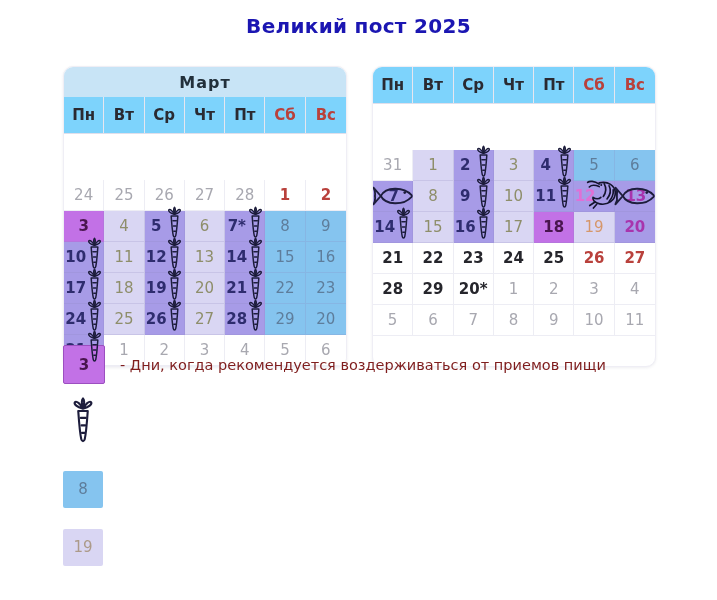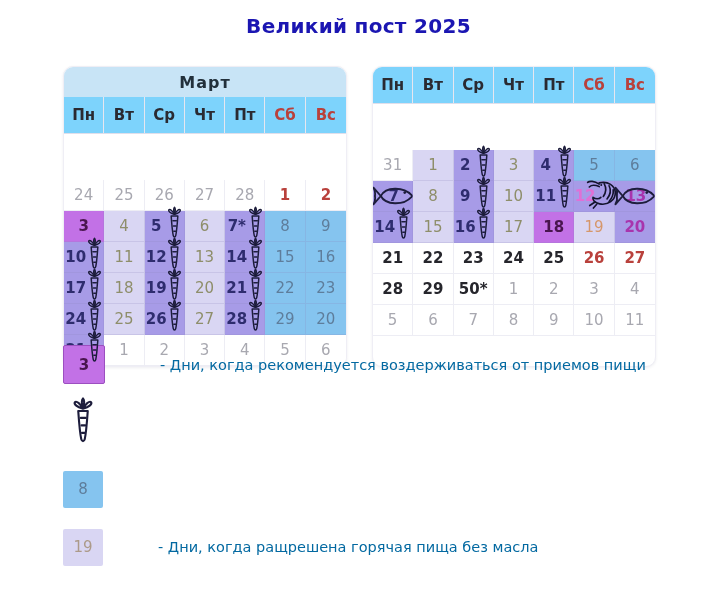--- a/index.html
+++ b/index.html
@@ -65,21 +65,21 @@
   .legend-row{display:flex;align-items:center;gap:15px;min-height:38px;margin-bottom:8px;}
   .legend-row.tall{min-height:58px;margin-bottom:8px;}
   .legend-row.gap-lg{margin-top:12px;margin-bottom:20px;}
   .swatch{
     width:40px;height:37px;border-radius:2px;display:flex;align-items:center;justify-content:center;
     font-size:15px;flex:0 0 auto;
   }
   .swatch.bg-fast{border:1px solid #9c4fc0;}
   .swatch-icon{width:40px;display:flex;align-items:center;justify-content:center;flex:0 0 auto;}
   .legend-carrot{width:30px;height:56px;}
-  .legend-text{font-size:14.5px;color:#0369a1;margin-left:40px;}
+  .legend-text{font-size:14.5px;color:#7f1d1d;}
 </style>
 </head>
 <body>
 
 <svg width="0" height="0" style="position:absolute" aria-hidden="true">
   <defs>
     <symbol id="sym-carrot" viewBox="0 0 24 40">
       <g fill="none" stroke="#1d1d3c" stroke-width="1.7" stroke-linecap="round" stroke-linejoin="round">
         <path d="M12 10 C10.8 6 11 3 12 2 C13 3 13.2 6 12 10 Z"></path>
         <path d="M11.5 10 C7.5 9 4.5 6.5 5.5 5 C6.8 3.6 10.5 6.5 11.5 10 Z"></path>
@@ -415,21 +415,21 @@
           <div class="cell bg-white">
             <span class="num fg-red">27</span>
           </div>
           <div class="cell bg-white">
             <span class="num fg-black">28</span>
           </div>
           <div class="cell bg-white">
             <span class="num fg-black">29</span>
           </div>
           <div class="cell bg-white">
-            <span class="num fg-black">50*</span>
+            <span class="num fg-black">20*</span>
           </div>
           <div class="cell bg-white">
             <span class="num fg-gray">1</span>
           </div>
           <div class="cell bg-white">
             <span class="num fg-gray">2</span>
           </div>
           <div class="cell bg-white">
             <span class="num fg-gray">3</span>
           </div>
@@ -471,16 +471,15 @@
         <svg class="legend-carrot">
             <use href="#sym-carrot"></use>
           </svg>
       </span>
     </div>
     <div class="legend-row gap-lg">
       <span class="swatch bg-blue fg-bluegray">8</span>
     </div>
     <div class="legend-row">
       <span class="swatch bg-light fg-tan">19</span>
-      <span class="legend-text">- Дни, когда ращрешена горячая пища без масла</span>
     </div>
   </div>
 </div>
 
 </body></html>

